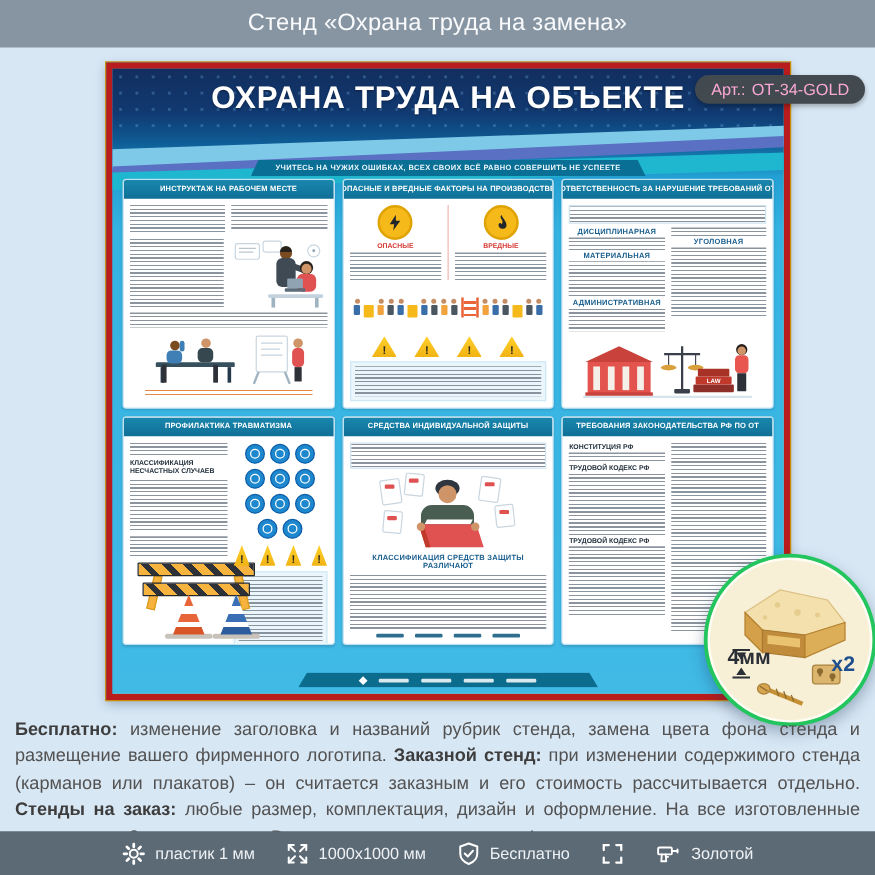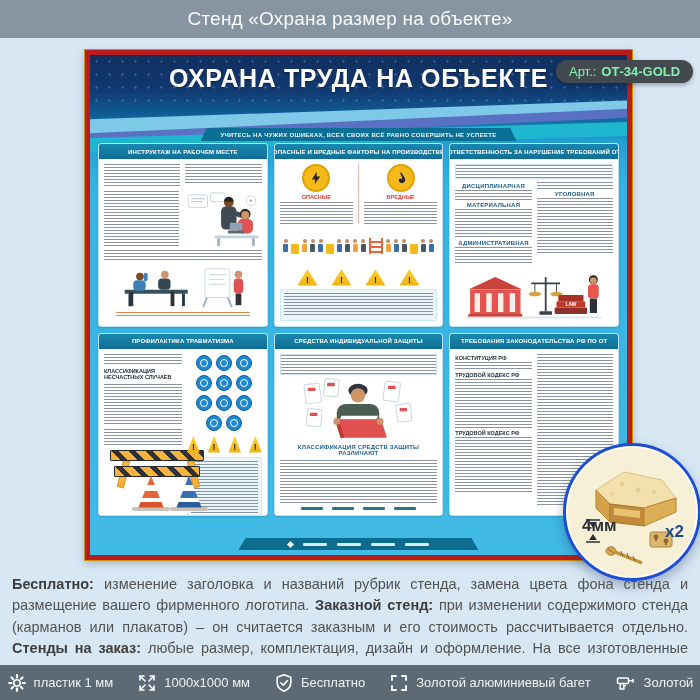--- a/index.html
+++ b/index.html
@@ -26,23 +26,23 @@
   .wave-a{top:55px;height:16px;background:#7fc9e8;transform:rotate(-2deg);}
   .wave-b{top:66px;height:9px;background:#5a70c2;transform:rotate(-2.6deg);}
   .wave-c{top:75px;height:14px;background:#1fb6cf;transform:rotate(-1.7deg);}
   .subtitle{position:absolute;top:73px;left:50%;transform:translateX(-50%);width:316px;height:13px;
         background:#0a6f95;clip-path:polygon(2% 0,98% 0,100% 100%,0 100%);
         color:#eaf6fb;font-size:6px;font-weight:bold;letter-spacing:.3px;
         display:flex;align-items:center;justify-content:center;white-space:nowrap;}
 
   
   .badge{position:absolute;left:556px;top:60px;background:#424a50;border-radius:14px;
-        padding:4px 13px;color:#86efac;font-size:13px;display:flex;gap:5px;align-items:center;
+        padding:4px 13px;color:#f9a8d4;font-size:13px;display:flex;gap:5px;align-items:center;
         box-shadow:0 2px 4px rgba(0,0,0,.3);}
-  .badge b{font-weight:bold;}
+  .badge b{font-weight:normal;}
 
   
   .pgrid{position:absolute;left:8px;right:8px;top:88px;height:373px;display:grid;
          grid-template-columns:repeat(3,1fr);grid-template-rows:repeat(2,1fr);gap:6px;}
   .panel{background:#fff;border:1px solid #bfe2f2;border-radius:3px;overflow:hidden;
          display:flex;flex-direction:column;box-shadow:0 1px 2px rgba(20,60,90,.2);}
   .ph{height:15px;flex:0 0 15px;background:linear-gradient(180deg,#1a87ae,#0f6f96);color:#fff;
       font-size:6px;font-weight:bold;letter-spacing:.15px;display:flex;align-items:center;
       justify-content:center;text-align:center;white-space:nowrap;overflow:hidden;}
   .pb{flex:1;padding:5px;display:flex;flex-direction:column;gap:3px;overflow:hidden;}
@@ -94,42 +94,42 @@
   .wd2{width:22px;height:3px;background:#2e6f8f;border-radius:1px;}
 
   .strip{position:absolute;left:50%;transform:translateX(-50%);bottom:5px;width:240px;height:12px;
          background:#0b6c8d;clip-path:polygon(3% 0,97% 0,100% 100%,0 100%);
          display:flex;align-items:center;justify-content:center;gap:10px;}
   .wd{width:24px;height:3px;background:rgba(255,255,255,.85);border-radius:1px;}
   .wdot{width:5px;height:5px;background:#fff;transform:rotate(45deg);}
 
   
   .inset{position:absolute;left:563px;top:443px;width:132px;height:132px;border-radius:50%;
-         background:#f7efd6;border:3px solid #1d4ed8;
+         background:#f7efd6;border:3px solid #22c55e;
          box-shadow:0 5px 12px rgba(25,55,90,.35), inset 0 0 0 2px #fffdf4;}
   .inset svg{position:absolute;inset:0;}
   .thick{position:absolute;left:16px;bottom:42px;font-size:17px;font-weight:bold;color:#2b2f36;}
   .qty{position:absolute;right:14px;bottom:36px;font-size:17px;font-weight:bold;color:#1d4e8d;}
 
   
   .desc{position:absolute;left:12px;right:12px;top:574px;margin:0;font-size:14.5px;
         line-height:1.48;color:#525252;text-align:justify;}
   .desc .b{font-weight:bold;color:#3d3d3d;}
 
   
   .fbar{position:absolute;left:0;bottom:0;width:700px;height:35px;background:#5c6a75;
         display:flex;align-items:center;justify-content:center;gap:24px;}
   .fitem{display:flex;align-items:center;gap:7px;color:#eef2f5;font-size:13px;white-space:nowrap;}
   .fitem svg{display:block;}
 </style>
 </head>
 <body>
 
 <header class="topbar">
-  <span>Стенд «Охрана размер на объекте»</span>
+  <span>Стенд «Охрана труда на замена»</span>
 </header>
 
 <div>
 
   <div class="stand">
     <div class="stand-inner">
       <div class="dots"></div>
       <div class="stand-title">ОХРАНА ТРУДА НА ОБЪЕКТЕ</div>
       <div class="wave wave-a"></div>
       <div class="wave wave-b"></div>
@@ -489,21 +489,20 @@
     </svg>
     <span>Бесплатно</span>
   </div>
   <div class="fitem">
     <svg width="20" height="20" viewBox="0 0 20 20" fill="none" stroke="#fff" stroke-width="1.8" stroke-linecap="round">
       <polyline points="3,7 3,3 7,3"></polyline>
         <polyline points="13,3 17,3 17,7"></polyline>
       <polyline points="17,13 17,17 13,17"></polyline>
         <polyline points="7,17 3,17 3,13"></polyline>
     </svg>
-    <span>Золотой алюминиевый багет</span>
   </div>
   <div class="fitem">
     <svg width="22" height="20" viewBox="0 0 22 20" fill="none" stroke="#fff" stroke-width="1.5" stroke-linecap="round" stroke-linejoin="round">
       <rect x="2.5" y="5" width="11" height="5.5" rx="1"></rect>
       <line x1="13.5" y1="7.8" x2="18" y2="7.8"></line>
         <line x1="18" y1="6.5" x2="18" y2="9"></line>
       <path d="M5.5 10.5 L5 16 H9 L8.5 10.5"></path>
       <line x1="9" y1="12.5" x2="10.5" y2="12.5"></line>
     </svg>
     <span>Золотой</span>

